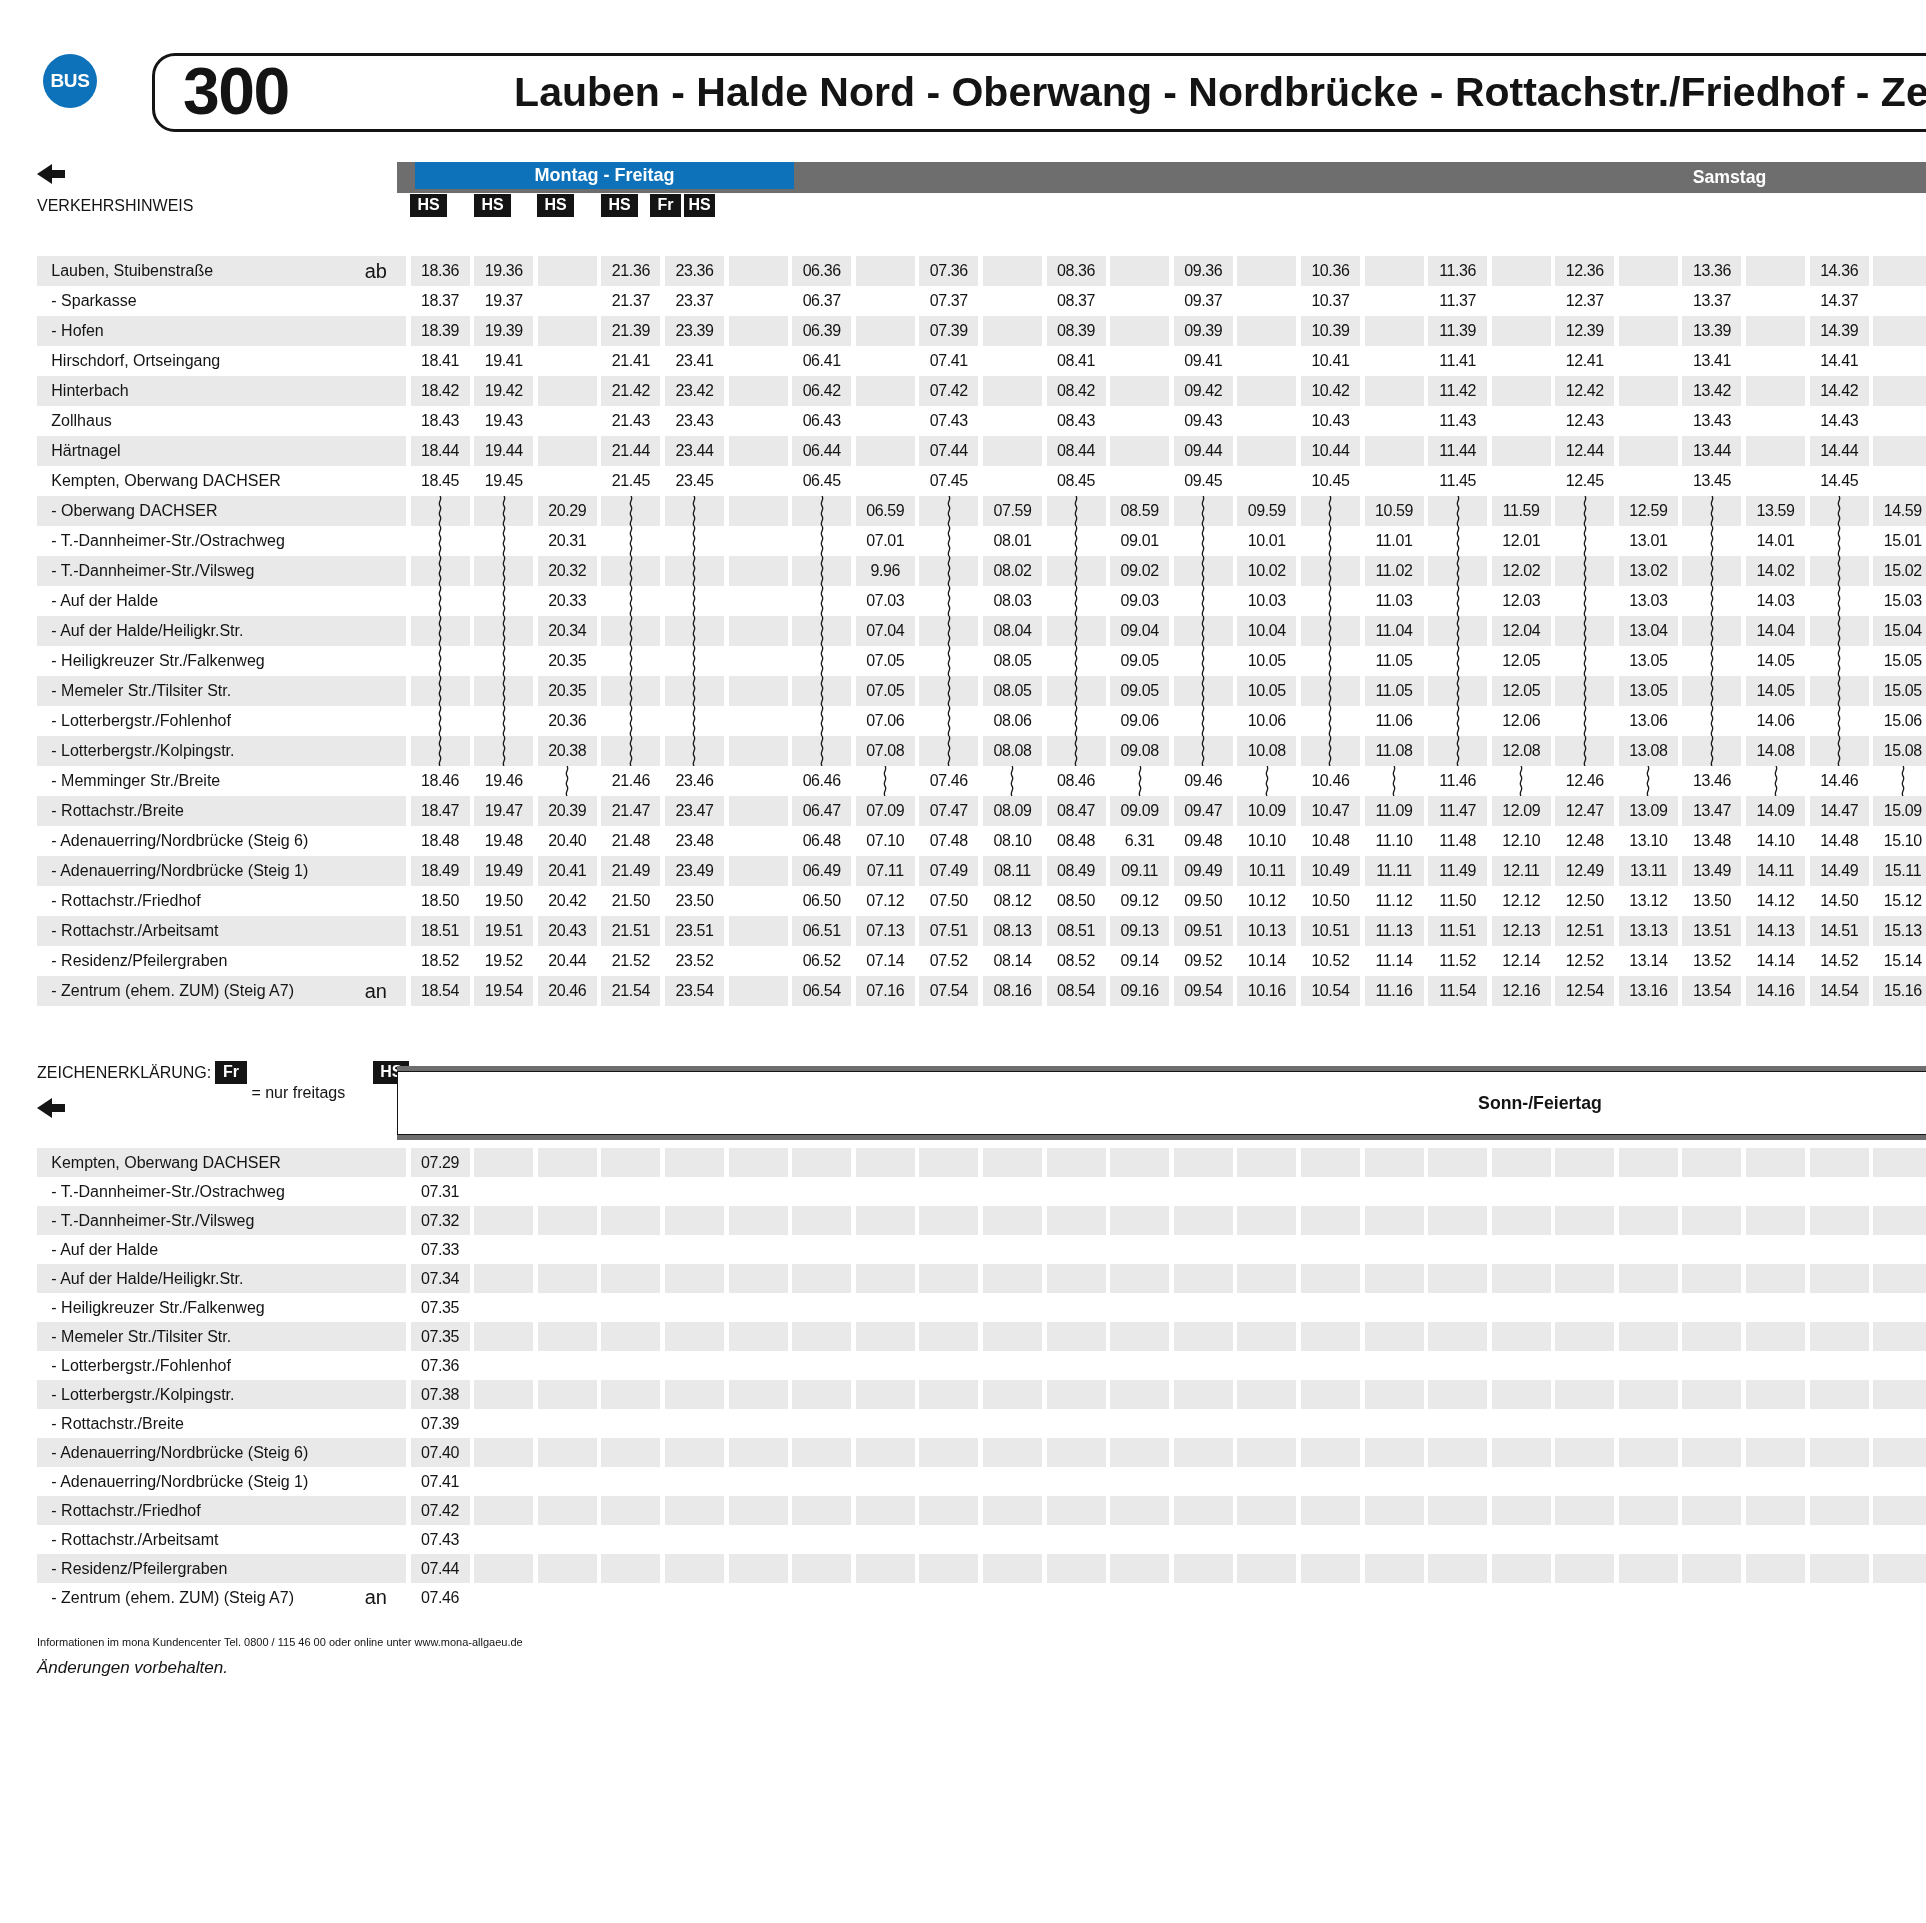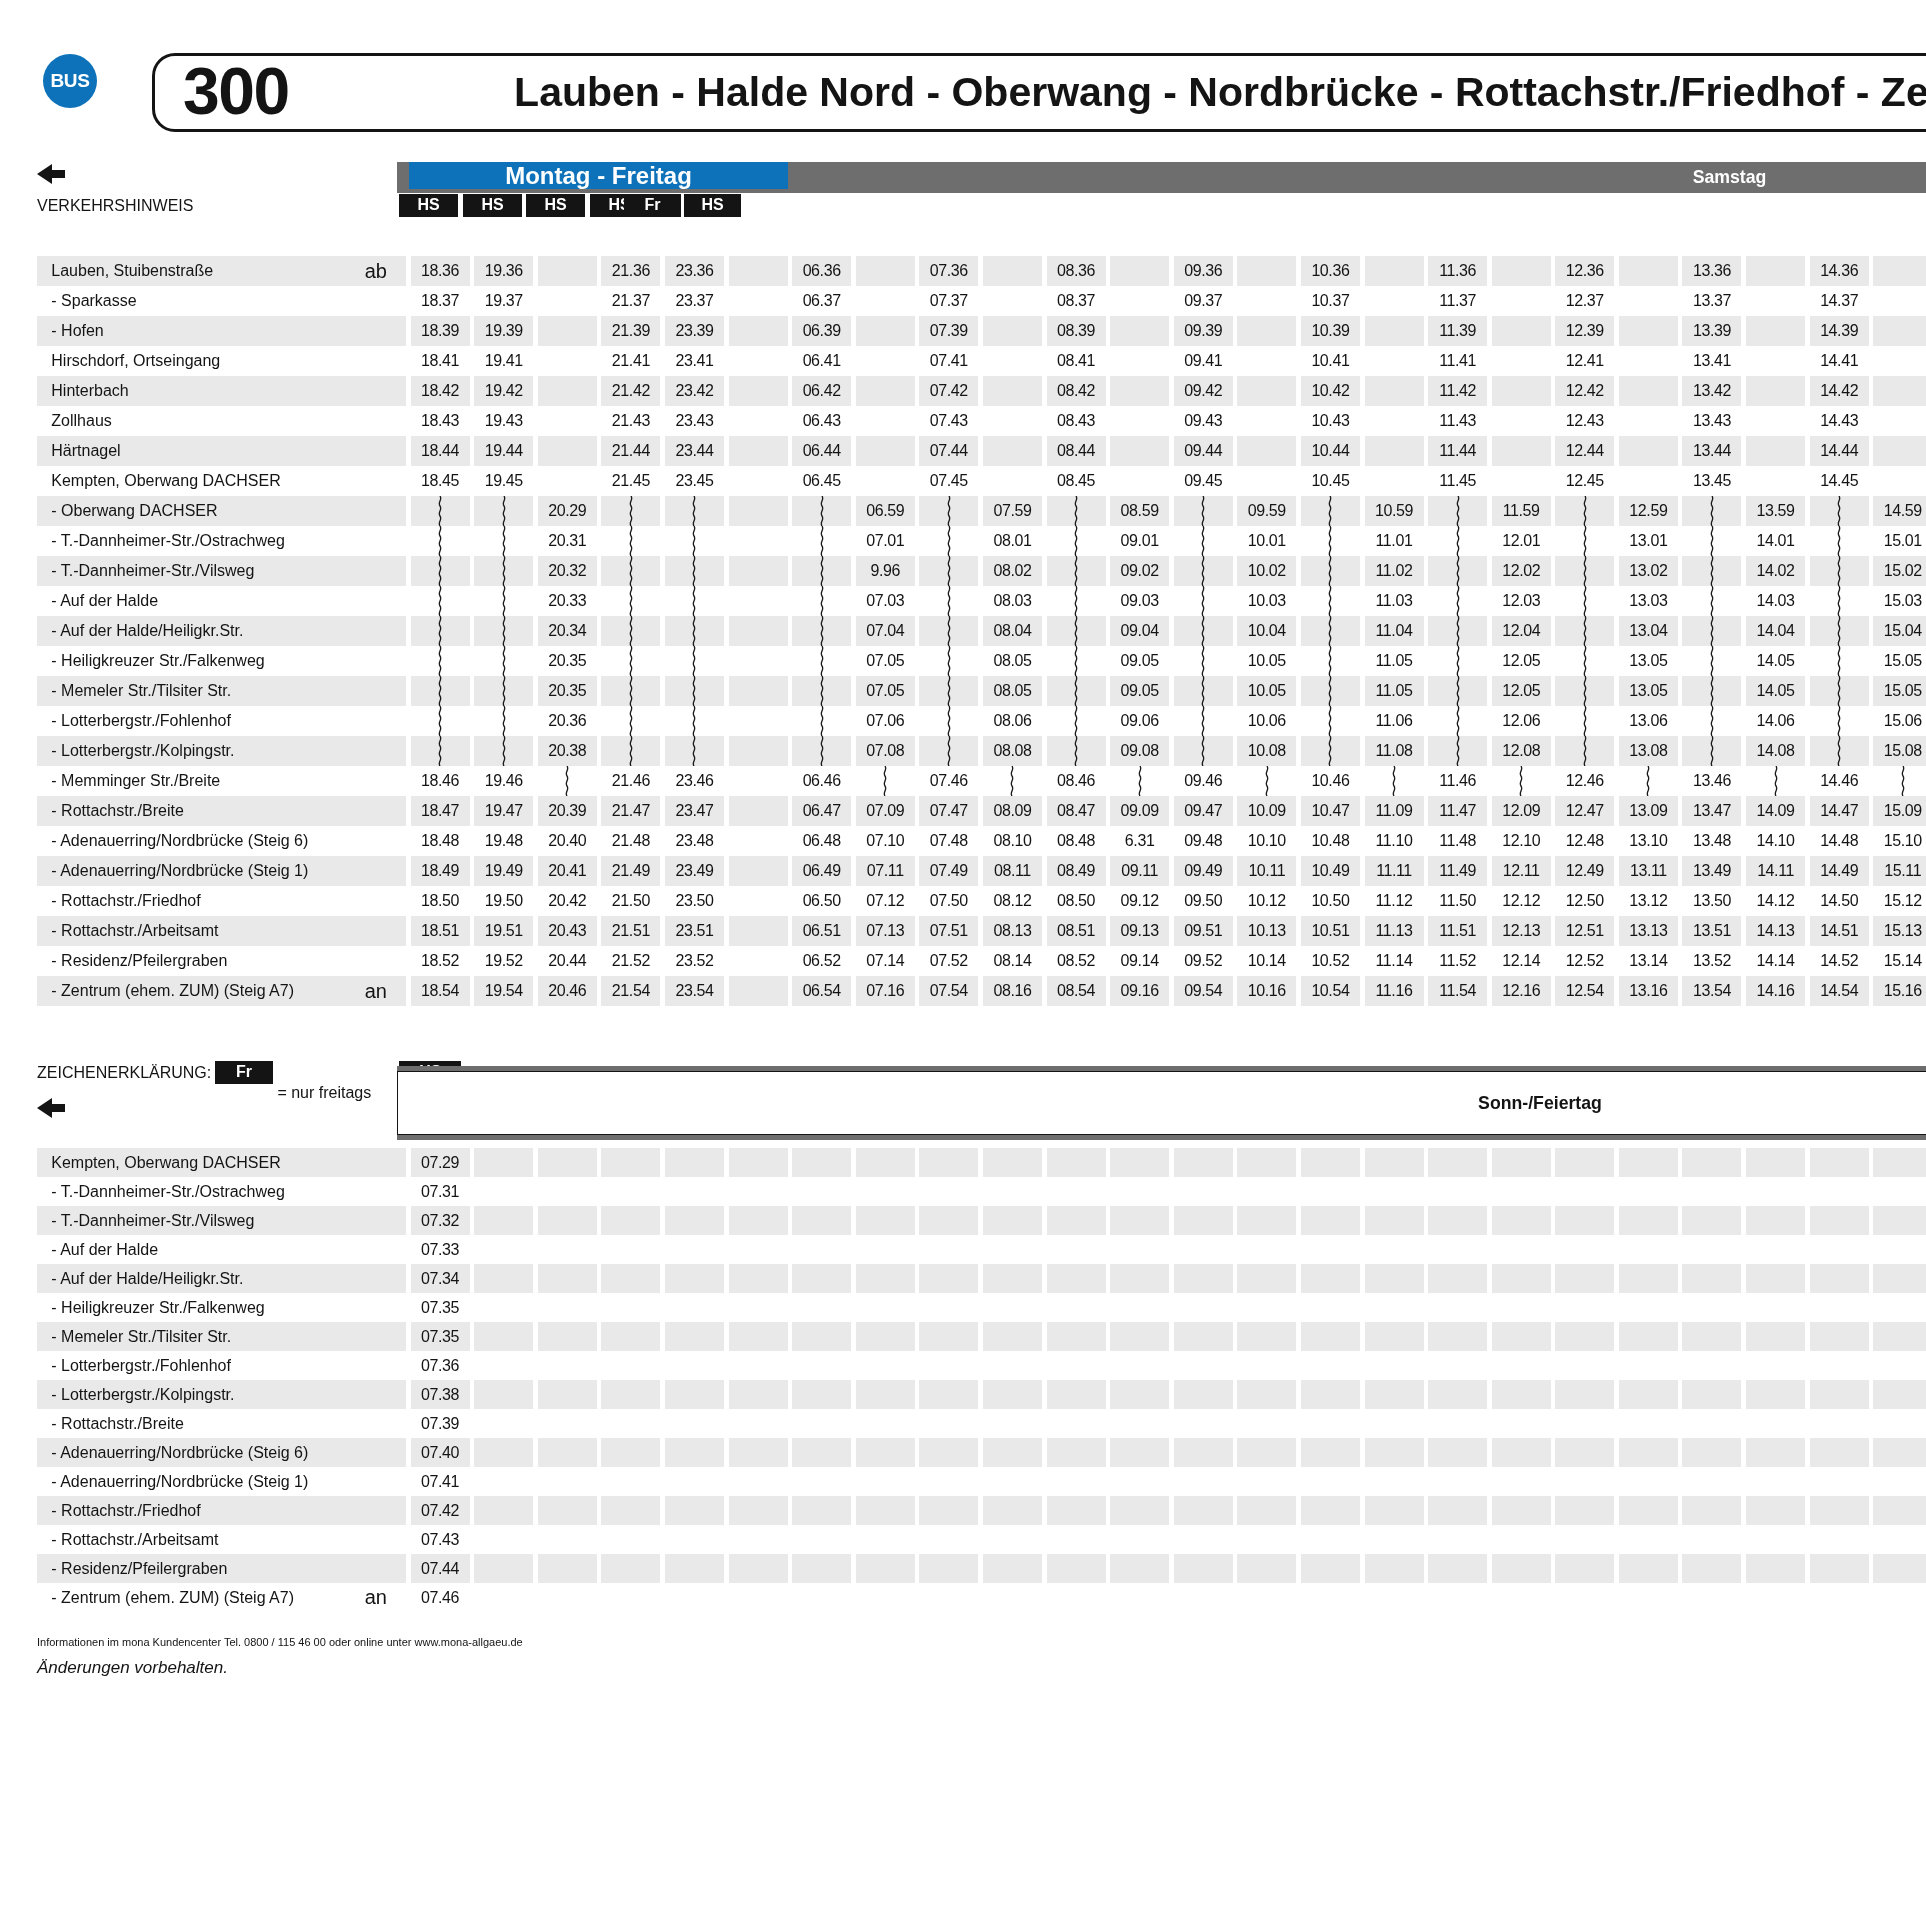--- a/index.html
+++ b/index.html
@@ -18,36 +18,36 @@
                  text-align:center; font-size:41px; font-weight:bold; }
 
   
   .arrow { position:absolute; left:37px; height:20px; display:flex; align-items:center; }
   .arrow .tri { width:0; height:0; border-top:10px solid transparent; border-bottom:10px solid transparent;
                 border-right:15.4px solid #141414; }
   .arrow .bar { width:13px; height:7.7px; background:#141414; }
 
   
   .day-band { position:absolute; left:397px; top:162px; width:2286px; height:31px; background:var(--gray); }
-  .mf-box { position:absolute; left:12px; top:0; width:379px; height:27px; background:var(--blue);
-            color:#fff; font-weight:bold; font-size:24px; display:flex; align-items:center; justify-content:center; }
+  .mf-box { position:absolute; left:18px; top:0; width:379px; height:27px; background:var(--blue);
+            color:#fff; font-weight:bold; font-size:18px; display:flex; align-items:center; justify-content:center; }
   .sa-label { position:absolute; left:379px; right:0; top:0; height:31px; color:#fff; font-weight:bold;
               font-size:17.7px; display:flex; align-items:center; justify-content:center; }
 
   .sonn-band { position:absolute; left:397px; top:1066px; width:2286px; }
   .sonn-band .strip { height:5px; background:var(--gray); }
   .sonn-box { height:64px; box-sizing:border-box; border:1.5px solid #141414; background:#fff;
               display:flex; align-items:center; justify-content:center; font-size:17.7px; font-weight:bold; }
 
   
   .hint-label { position:absolute; left:37px; top:194px; height:23px; line-height:23px; font-size:16px; }
   .badge-row { position:absolute; left:399px; top:194px; height:23px; width:2288px; }
   .badge-slot { position:absolute; top:0; width:59px; height:23px; display:flex; gap:2.3px;
                 align-items:center; justify-content:center; }
-  .badge { display:inline-flex; align-items:center; justify-content:center; min-width:17.7px; padding:0 20px;
+  .badge { display:inline-flex; align-items:center; justify-content:center; min-width:17.7px; padding:0 7px;
            height:22.3px; background:var(--badge); color:#fff; font-weight:bold; font-size:16px; }
 
   
   .grid { position:absolute; left:37px; }
   .row { display:flex; height:30px; align-items:stretch; }
   .t2 .row { height:29px; }
   .label-cell { position:relative; width:357px; margin-right:4.6px; display:flex; align-items:center;padding-left:12px; }
   .stop { font-size:16px; padding-left:2.3px; white-space:nowrap; }
   .note { position:absolute; right:19px; font-size:20px; }
   .cell { width:59px; margin-right:4.6px; display:flex; align-items:center; justify-content:center;

